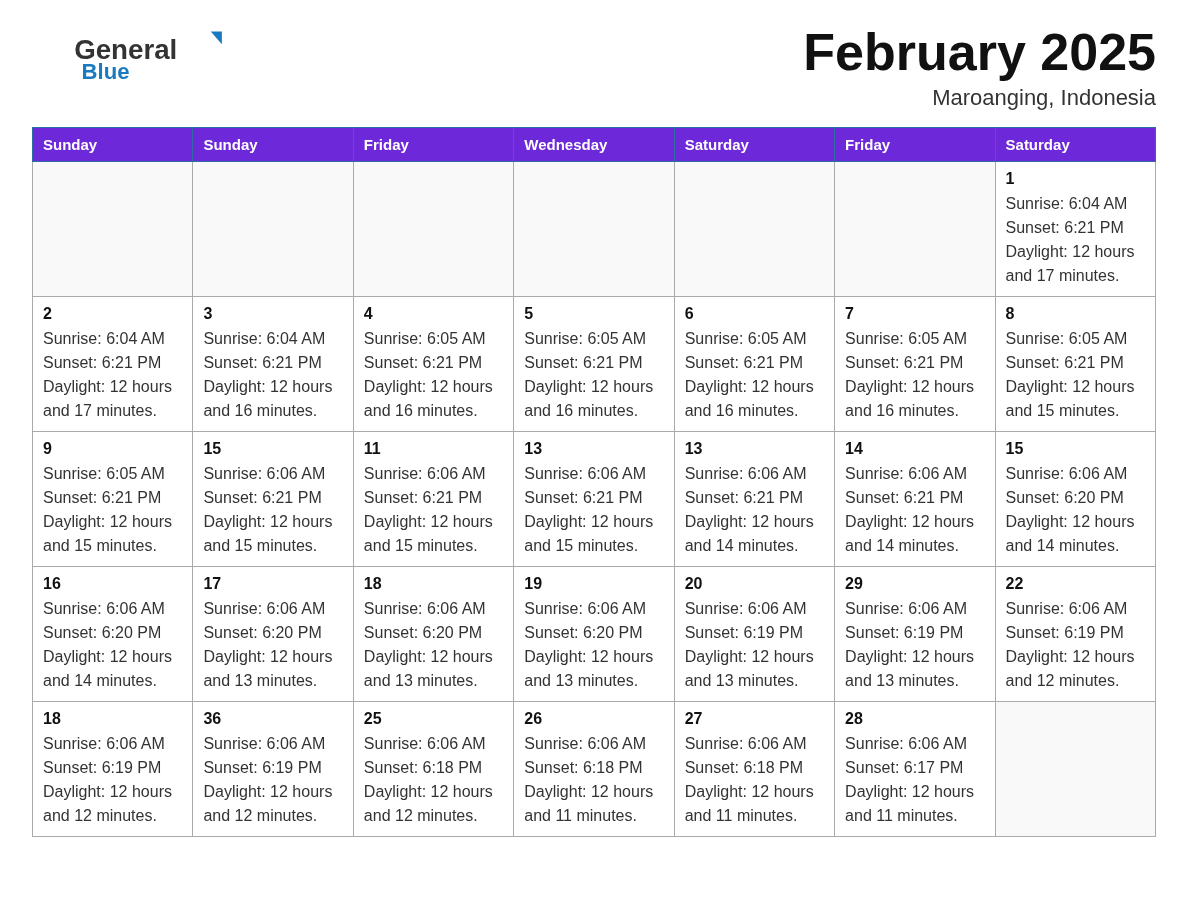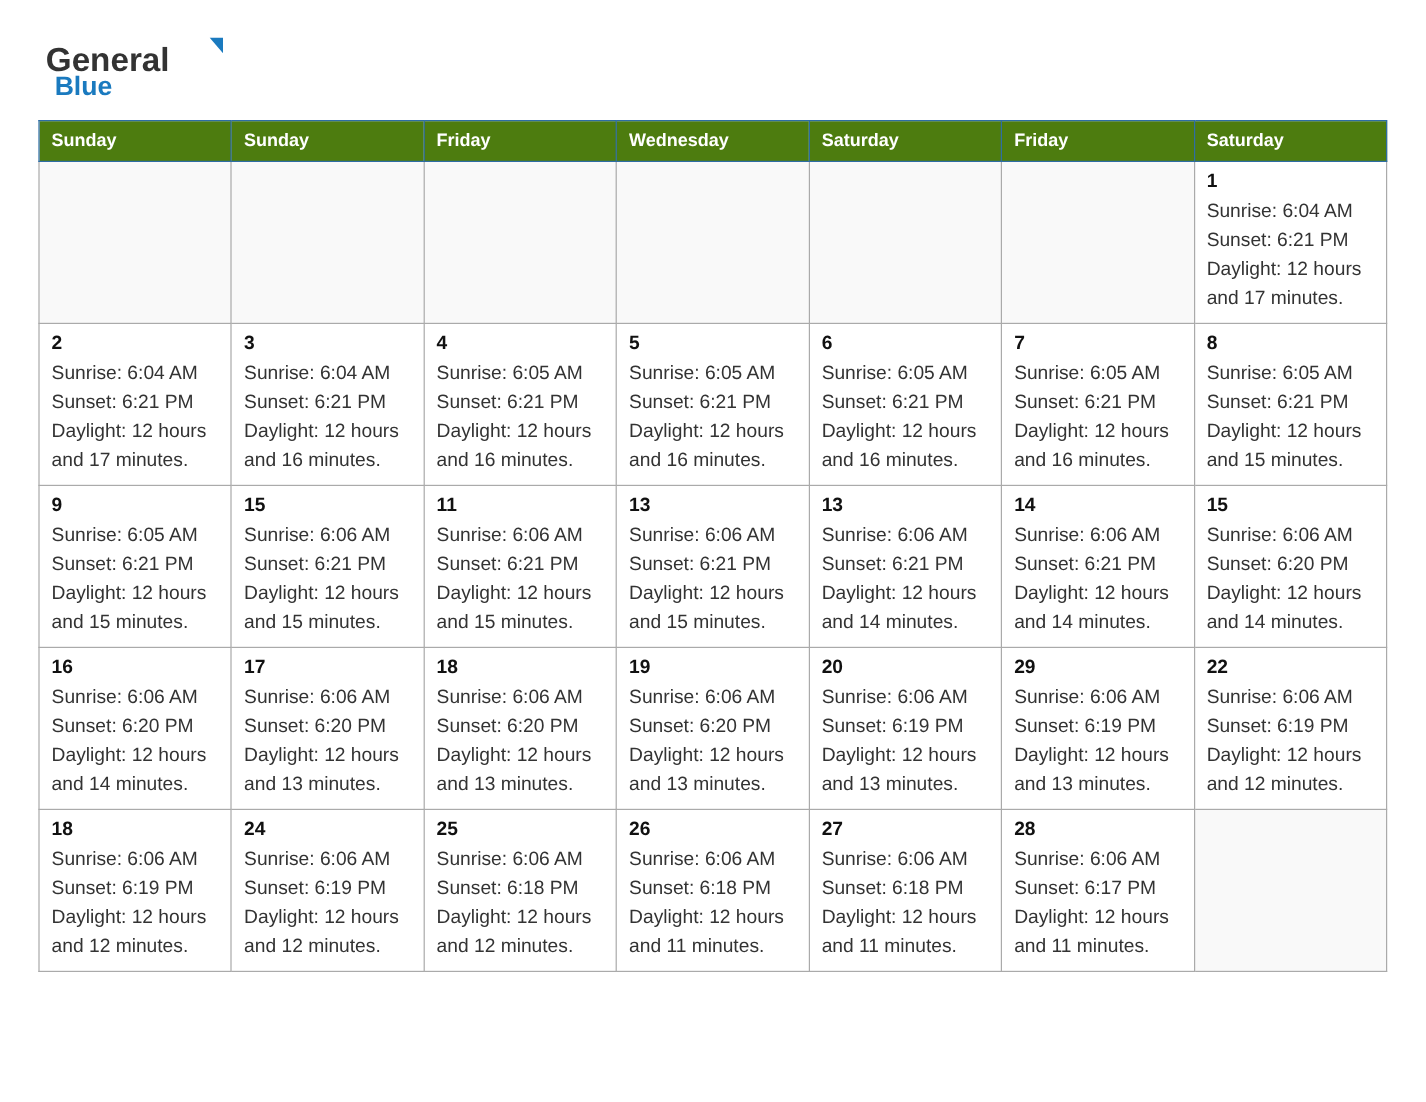--- a/index.html
+++ b/index.html
@@ -14,20 +14,21 @@
     .header {
       display: flex;
       justify-content: space-between;
       align-items: flex-start;
       margin-bottom: 16px;
     }
     .logo {
       display: flex;
       flex-direction: column;
       align-items: flex-end;
+      margin-left: 36px;
     }
     .title-block {
       text-align: right;
     }
     .title-block h1 {
       font-size: 52px;
       font-weight: bold;
       color: #111;
       line-height: 1.1;
     }
@@ -36,21 +37,21 @@
       font-weight: normal;
       color: #333;
       margin-top: 4px;
     }
     .calendar {
       width: 100%;
       border-collapse: collapse;
       border: 1px solid #999;
     }
     .calendar th {
-      background-color: #4d7c0f;
+      background-color: #6d28d9;
       color: #fff;
       font-size: 15px;
       font-weight: bold;
       padding: 8px 10px;
       text-align: left;
       border: 1px solid #2e6da4;
     }
     .calendar td {
       border: 1px solid #aaa;
       vertical-align: top;
@@ -84,20 +85,24 @@
 </head>
 <body>
 
 <div class="header">
   <div class="logo">
     <svg class="logo-svg" viewBox="0 0 160 65" xmlns="http://www.w3.org/2000/svg">
       <text x="0" y="38" font-family="Arial, sans-serif" font-size="30" font-weight="bold" fill="#333">General</text>
       <polygon points="148,8 160,8 160,22" fill="#1a7abf"></polygon>
       <text x="8" y="60" font-family="Arial, sans-serif" font-size="24" font-weight="bold" fill="#1a7abf">Blue</text>
     </svg>
+  </div>
+  <div class="title-block">
+    <h1>February 2025</h1>
+    <h2>Maroanging, Indonesia</h2>
   </div>
 </div>
 
 <table class="calendar">
   <thead>
     <tr>
       <th>Sunday</th>
       <th>Sunday</th>
       <th>Friday</th>
       <th>Wednesday</th>
@@ -208,21 +213,21 @@
           <span class="day-num">22</span>
           <div class="day-info">Sunrise: 6:06 AM<br>Sunset: 6:19 PM<br>Daylight: 12 hours<br>and 12 minutes.</div>
         </td>
       </tr>
       <tr>
         <td>
           <span class="day-num">18</span>
           <div class="day-info">Sunrise: 6:06 AM<br>Sunset: 6:19 PM<br>Daylight: 12 hours<br>and 12 minutes.</div>
         </td>
         <td>
-          <span class="day-num">24</span>
+          <span class="day-num">36</span>
           <div class="day-info">Sunrise: 6:06 AM<br>Sunset: 6:19 PM<br>Daylight: 12 hours<br>and 12 minutes.</div>
         </td>
         <td>
           <span class="day-num">25</span>
           <div class="day-info">Sunrise: 6:06 AM<br>Sunset: 6:18 PM<br>Daylight: 12 hours<br>and 12 minutes.</div>
         </td>
         <td>
           <span class="day-num">26</span>
           <div class="day-info">Sunrise: 6:06 AM<br>Sunset: 6:18 PM<br>Daylight: 12 hours<br>and 11 minutes.</div>
         </td>

